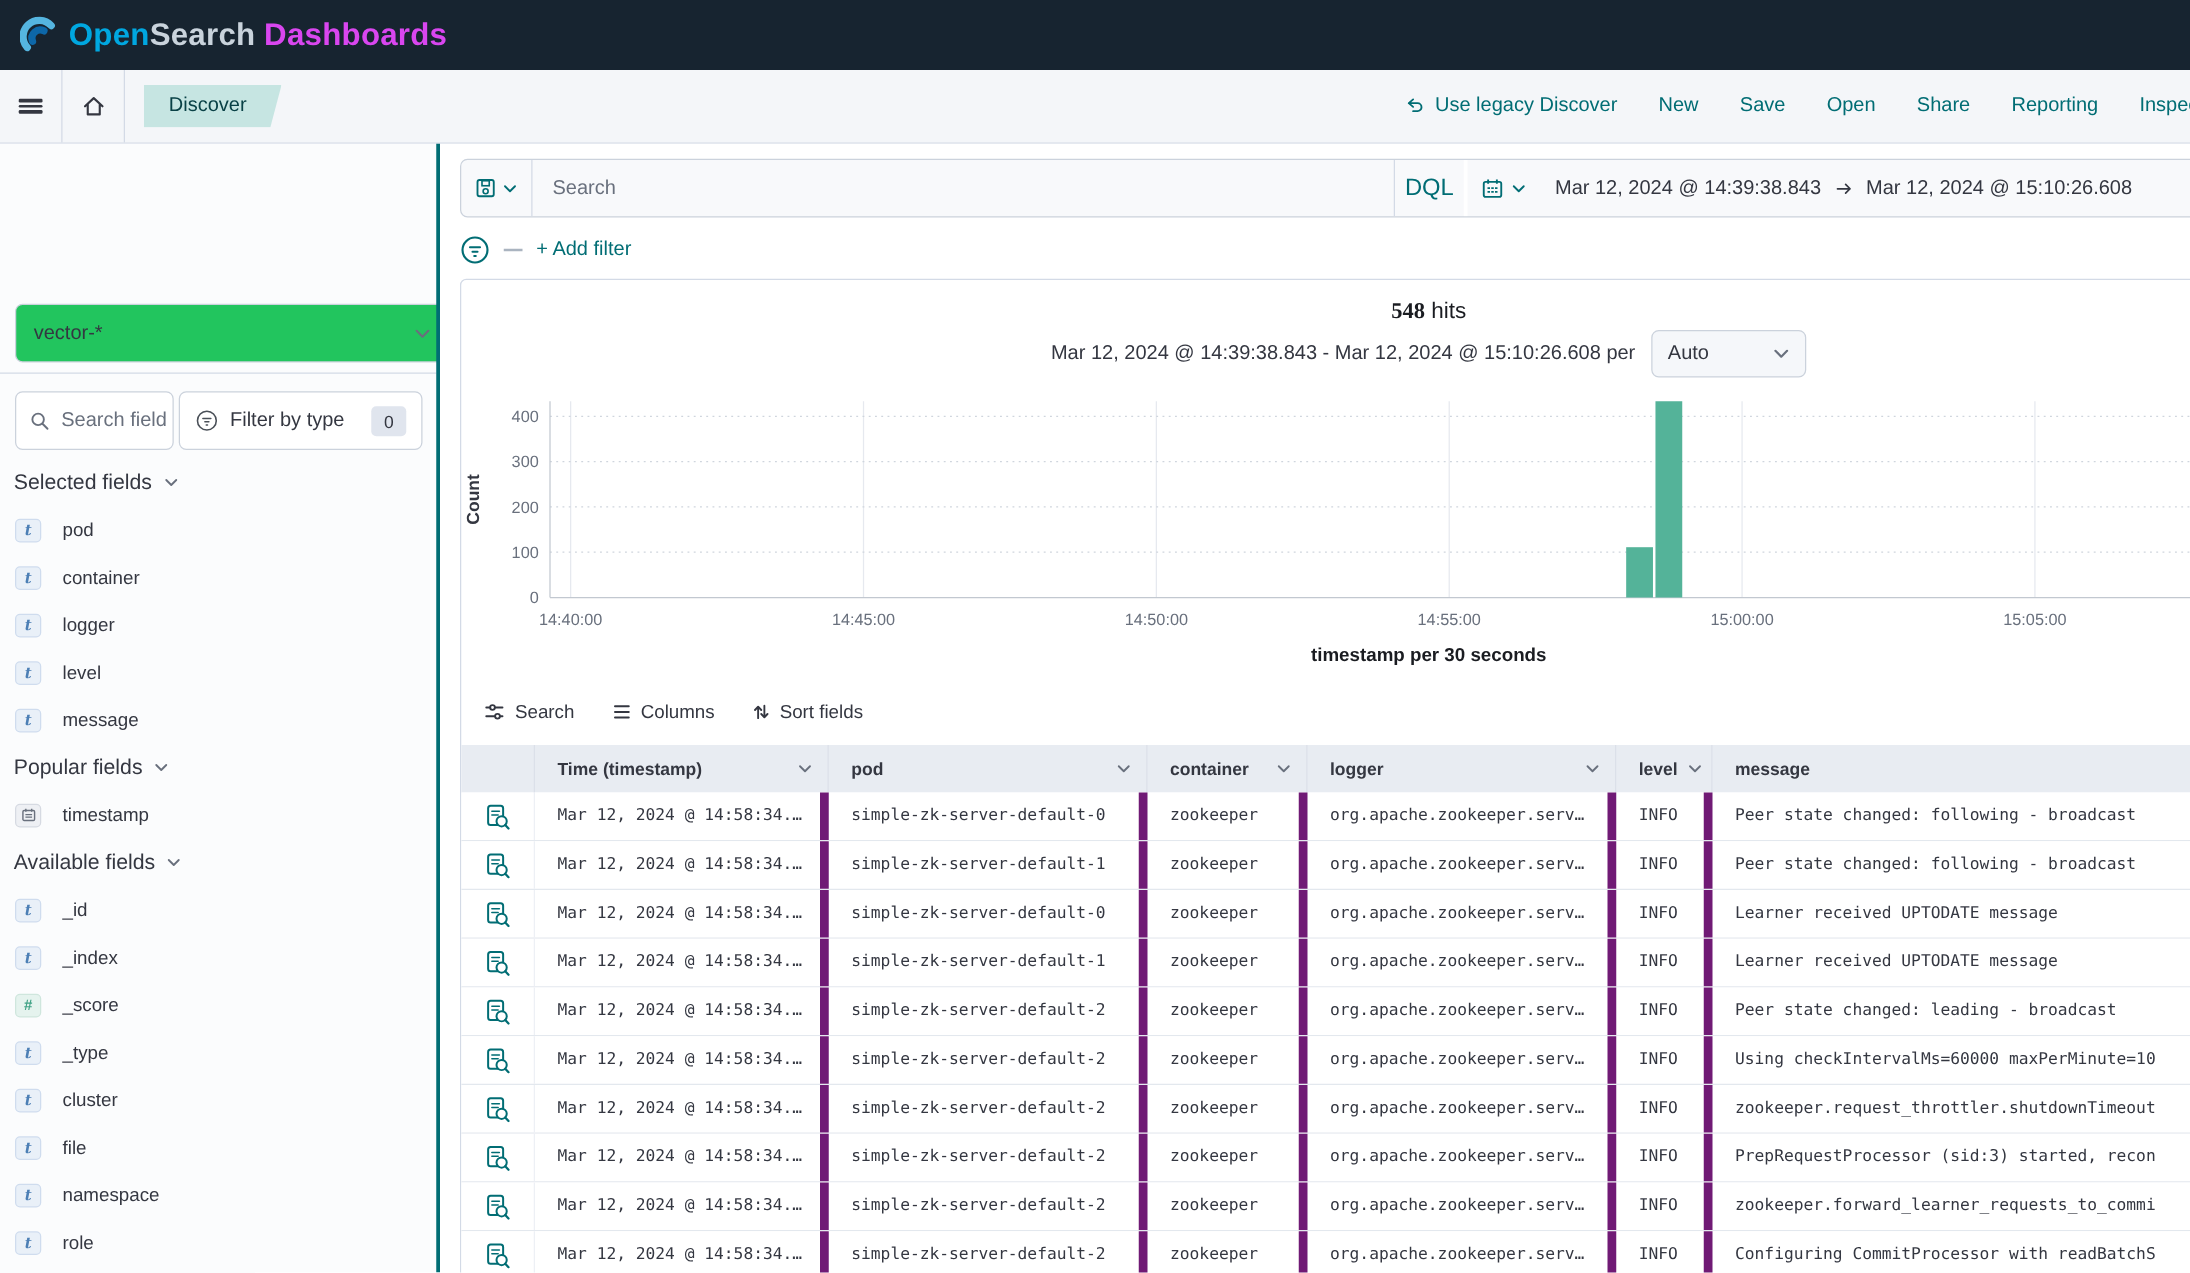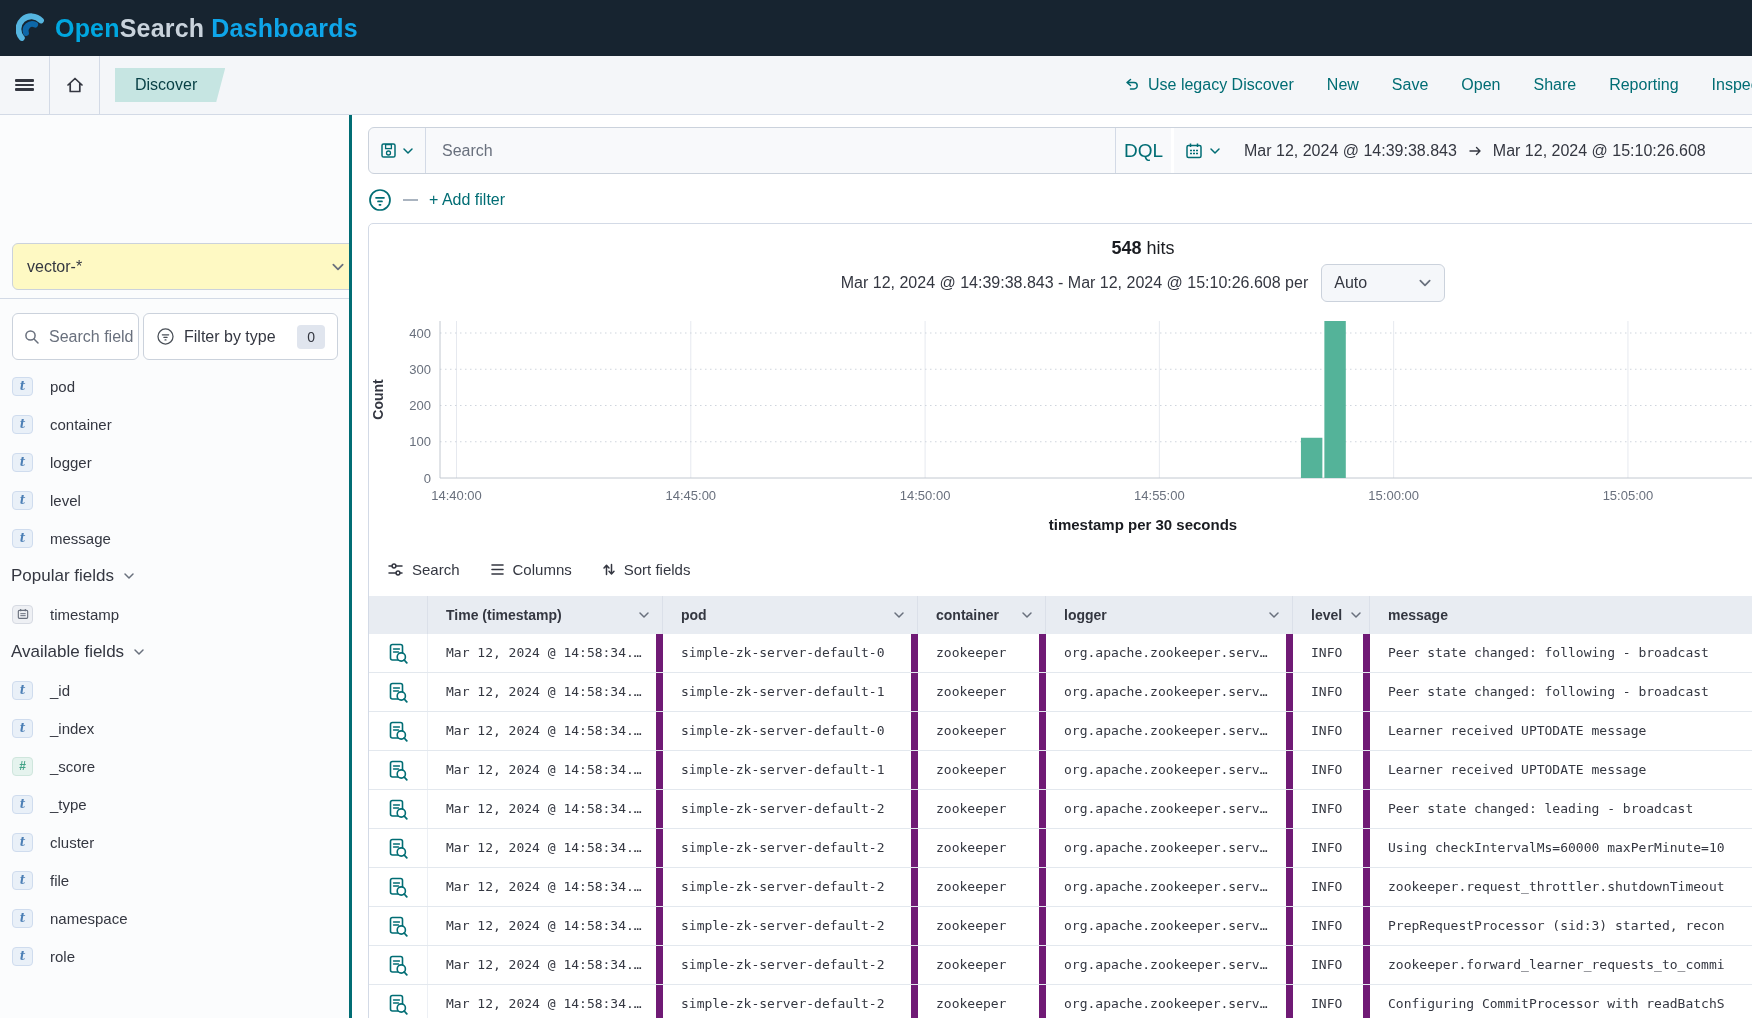--- a/index.html
+++ b/index.html
@@ -16,39 +16,39 @@
   .app{position:relative;width:1920px;height:1018px;}
   .i{display:inline-flex;align-items:center;justify-content:center;}
   .i svg{display:block;}
 
   
   .banner{position:absolute;left:0;top:0;width:100%;height:56px;background:#172430;
           display:flex;align-items:center;padding-left:16px;gap:9px;}
   .logo-text{font-size:25px;font-weight:bold;letter-spacing:.2px;white-space:nowrap;}
   .logo-open{color:#00a7e0;}
   .logo-search{color:#c9d3dc;}
-  .logo-dash{color:#0ea5e9;margin-left:7px;}
+  .logo-dash{color:#d946ef;margin-left:7px;}
 
   
   .navbar{position:absolute;left:0;top:56px;width:100%;height:59px;background:#f4f6f9;
           border-bottom:1px solid var(--border);display:flex;align-items:center;}
   .nav-btn{width:49px;height:100%;display:flex;align-items:center;justify-content:center;cursor:pointer;}
   .nav-sep{width:1px;height:100%;background:var(--border);}
   .hamburger span{display:block;width:19px;height:2.6px;background:#343741;margin:2.2px 0;border-radius:1px;}
   .breadcrumb{margin-left:15px;height:34px;display:flex;align-items:center;background:#c6e5e2;color:#094146;
               font-size:16px;padding:0 28px 0 20px;
               clip-path:polygon(0 0,100% 0,calc(100% - 9px) 100%,0 100%);cursor:pointer;}
   .nav-actions{position:absolute;left:1124px;top:0;height:100%;display:flex;align-items:center;gap:33px;}
   .nav-link{color:var(--accent);font-size:16px;white-space:nowrap;cursor:pointer;display:flex;gap:8px;}
 
   
   .sidebar{position:absolute;left:0;top:115px;width:349px;height:903px;background:#fbfcfd;}
   .v-divider{position:absolute;left:349px;top:115px;width:3px;height:903px;background:var(--accent);}
   .index-select{position:absolute;left:12px;top:128px;width:348px;height:47px;border:1px solid var(--inb);
-                border-radius:6px;background:#fef9c3;display:flex;align-items:center;padding:0 14px;
+                border-radius:6px;background:#22c55e;display:flex;align-items:center;padding:0 14px;
                 font-size:16px;cursor:pointer;}
   .index-select .chev{margin-left:auto;color:var(--subtle);}
   .sidebar-hr{position:absolute;left:0;top:183px;width:349px;height:1px;background:var(--border);}
   .field-search{position:absolute;left:12px;top:198px;width:127px;height:47px;border:1px solid var(--inb);
                 border-radius:6px;background:#fff;display:flex;align-items:center;padding:0 11px;gap:9px;
                 overflow:hidden;cursor:text;}
   .field-search .ph{color:var(--subtle);font-size:16px;white-space:nowrap;}
   .filter-type{position:absolute;left:143px;top:198px;width:195px;height:47px;border:1px solid var(--inb);
                border-radius:6px;background:#fff;display:flex;align-items:center;padding:0 12px;gap:9px;
                font-size:16px;cursor:pointer;}
@@ -77,21 +77,21 @@
            cursor:pointer;flex:0 0 auto;border-right:1px solid transparent;}
   .daterange{flex:1;display:flex;align-items:center;padding-left:12px;gap:11px;font-size:16px;color:var(--text);
              white-space:nowrap;cursor:pointer;}
   .filterbar{position:absolute;left:16px;top:71px;height:28px;display:flex;align-items:center;gap:11px;}
   .dash{width:15px;height:2px;background:#aab4c0;}
   .add-filter{color:var(--accent);font-size:16px;cursor:pointer;}
 
   .panel{position:absolute;left:16px;top:108px;width:1550px;height:920px;background:#fff;
          border:1px solid var(--border);border-radius:5px;overflow:hidden;}
   .hits{margin-top:14px;text-align:center;font-size:18px;color:#1a1c21;height:22px;}
-  .hits b{font-weight:bold;}
+  .hits b{font-weight:bold;font-family:Liberation Serif, serif;}
   .subtitle{margin-top:4px;display:flex;align-items:center;justify-content:center;gap:13px;font-size:16px;height:38px;}
   .interval-select{height:38px;min-width:124px;border:1px solid var(--inb);border-radius:6px;background:#f5f7fa;
                    display:flex;align-items:center;padding:0 12px;gap:30px;font-size:16px;cursor:pointer;}
   .interval-select .chev{margin-left:auto;color:var(--subtle);}
   #chart{display:block;margin-top:6px;}
   .xlabel{margin-top:8px;text-align:center;font-size:15px;font-weight:bold;color:#1a1c21;height:18px;}
   .controls{margin-top:20px;padding-left:18px;display:flex;align-items:center;gap:30px;height:30px;}
   .ctrl-btn{display:flex;align-items:center;gap:8px;font-size:15px;color:var(--text);cursor:pointer;}
   .thead{margin-top:12px;display:flex;background:#e8ecf2;height:38px;}
   .th{display:flex;align-items:center;padding:0 12px 0 18px;font-size:14px;font-weight:bold;color:var(--text);
@@ -188,20 +188,28 @@
       <span class="i">
           <svg width="19" height="19" viewBox="0 0 24 24">
             <circle cx="12" cy="12" r="9.5" fill="none" stroke="#4a5058" stroke-width="1.6"></circle>
             <path d="M8 9.8 h8 M10 13.2 h4 M11.4 16.4 h1.2" stroke="#4a5058" stroke-width="1.6" stroke-linecap="round"></path>
           </svg>
         </span>
       <span>Filter by type</span>
       <span class="badge">0</span>
     </div>
     <div class="fields">
+        <div class="sec-h">
+          <span>Selected fields</span>
+          <span class="chev i">
+            <svg width="12" height="12" viewBox="0 0 12 12">
+              <path d="M2 4l4 4 4-4" fill="none" stroke="currentColor" stroke-width="1.5" stroke-linecap="round" stroke-linejoin="round"></path>
+            </svg>
+          </span>
+        </div>
         <div class="field-item">
           <span class="token tok-t">t</span>
           <span>pod</span>
         </div>
         <div class="field-item">
           <span class="token tok-t">t</span>
           <span>container</span>
         </div>
         <div class="field-item">
           <span class="token tok-t">t</span>

